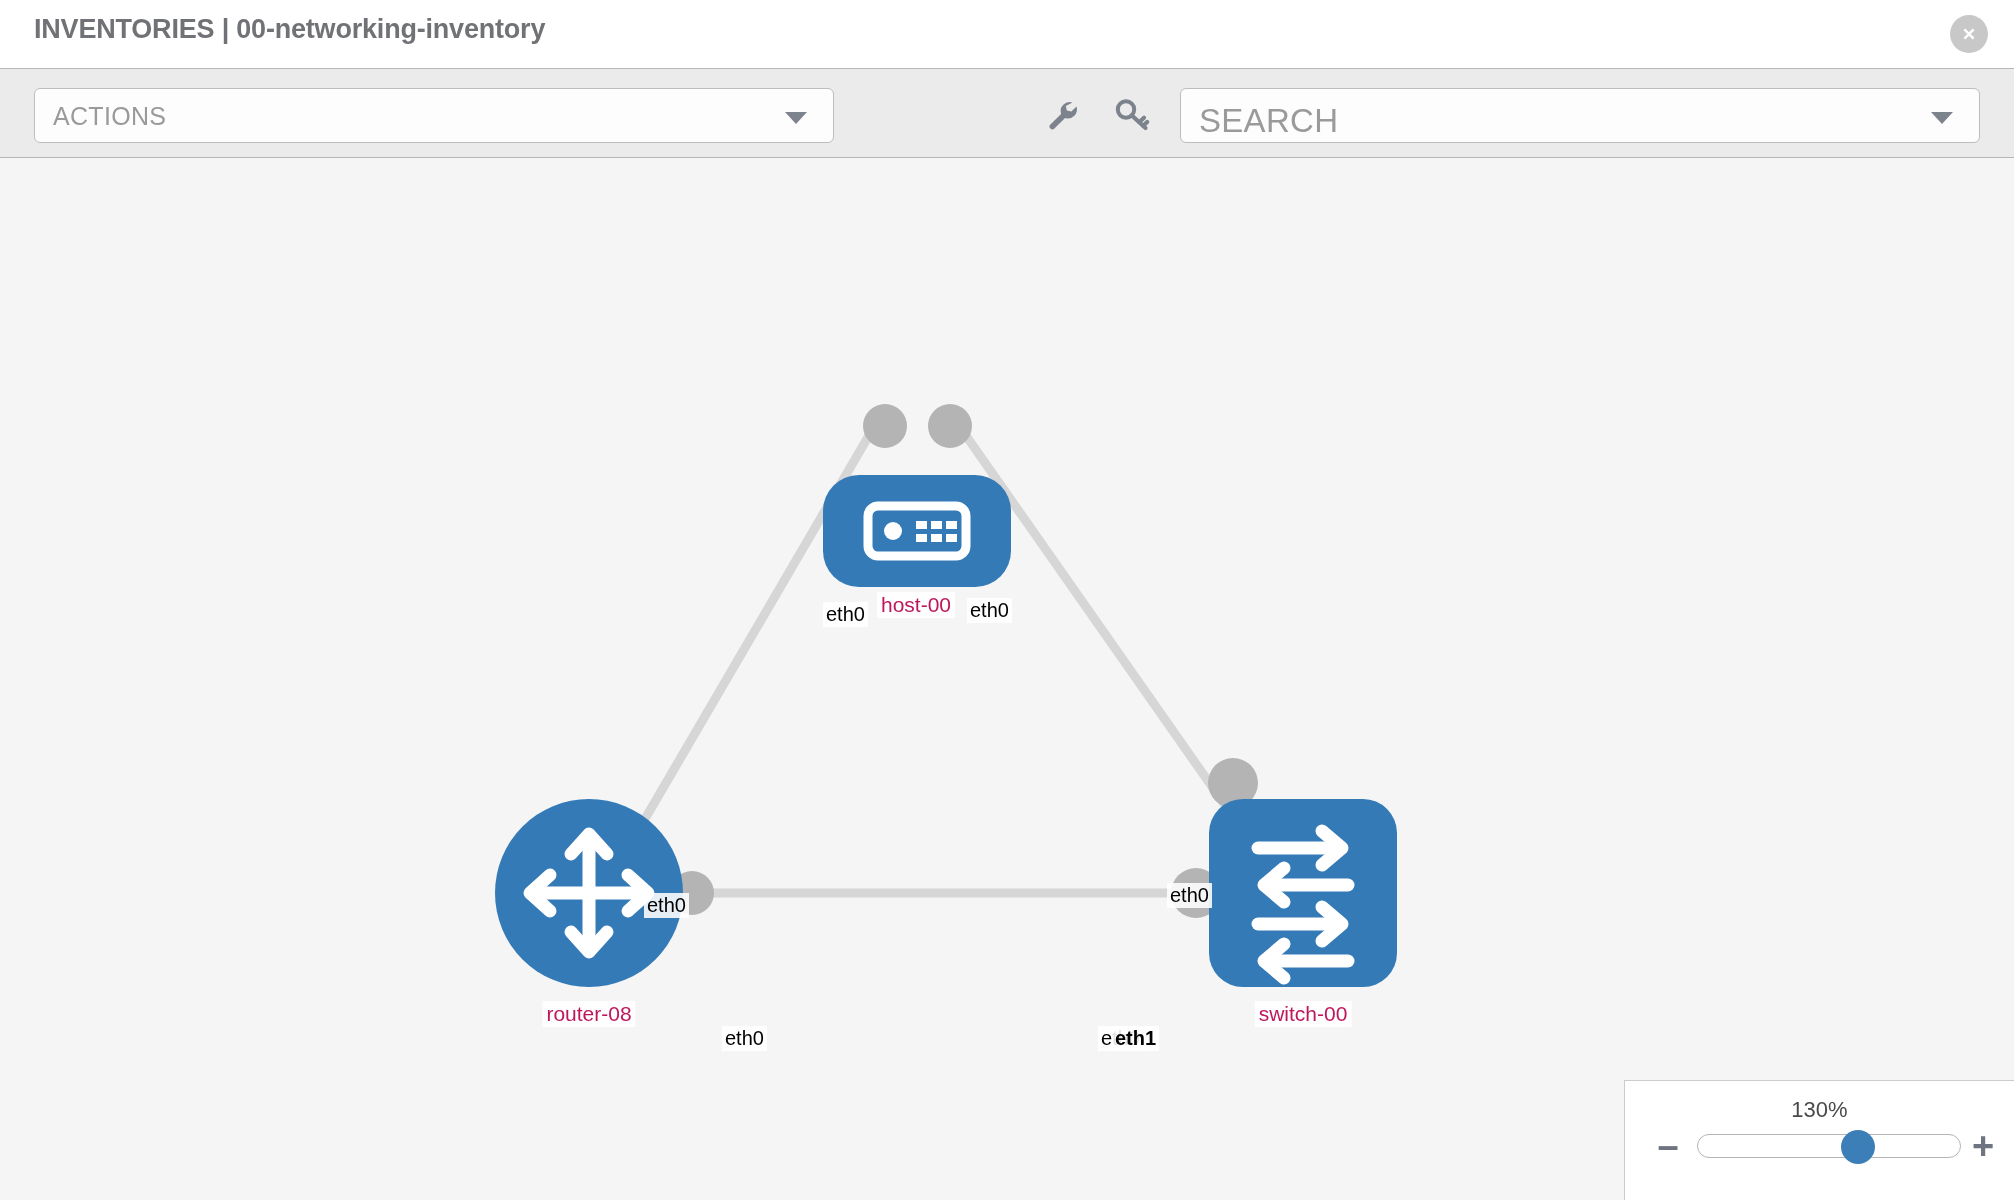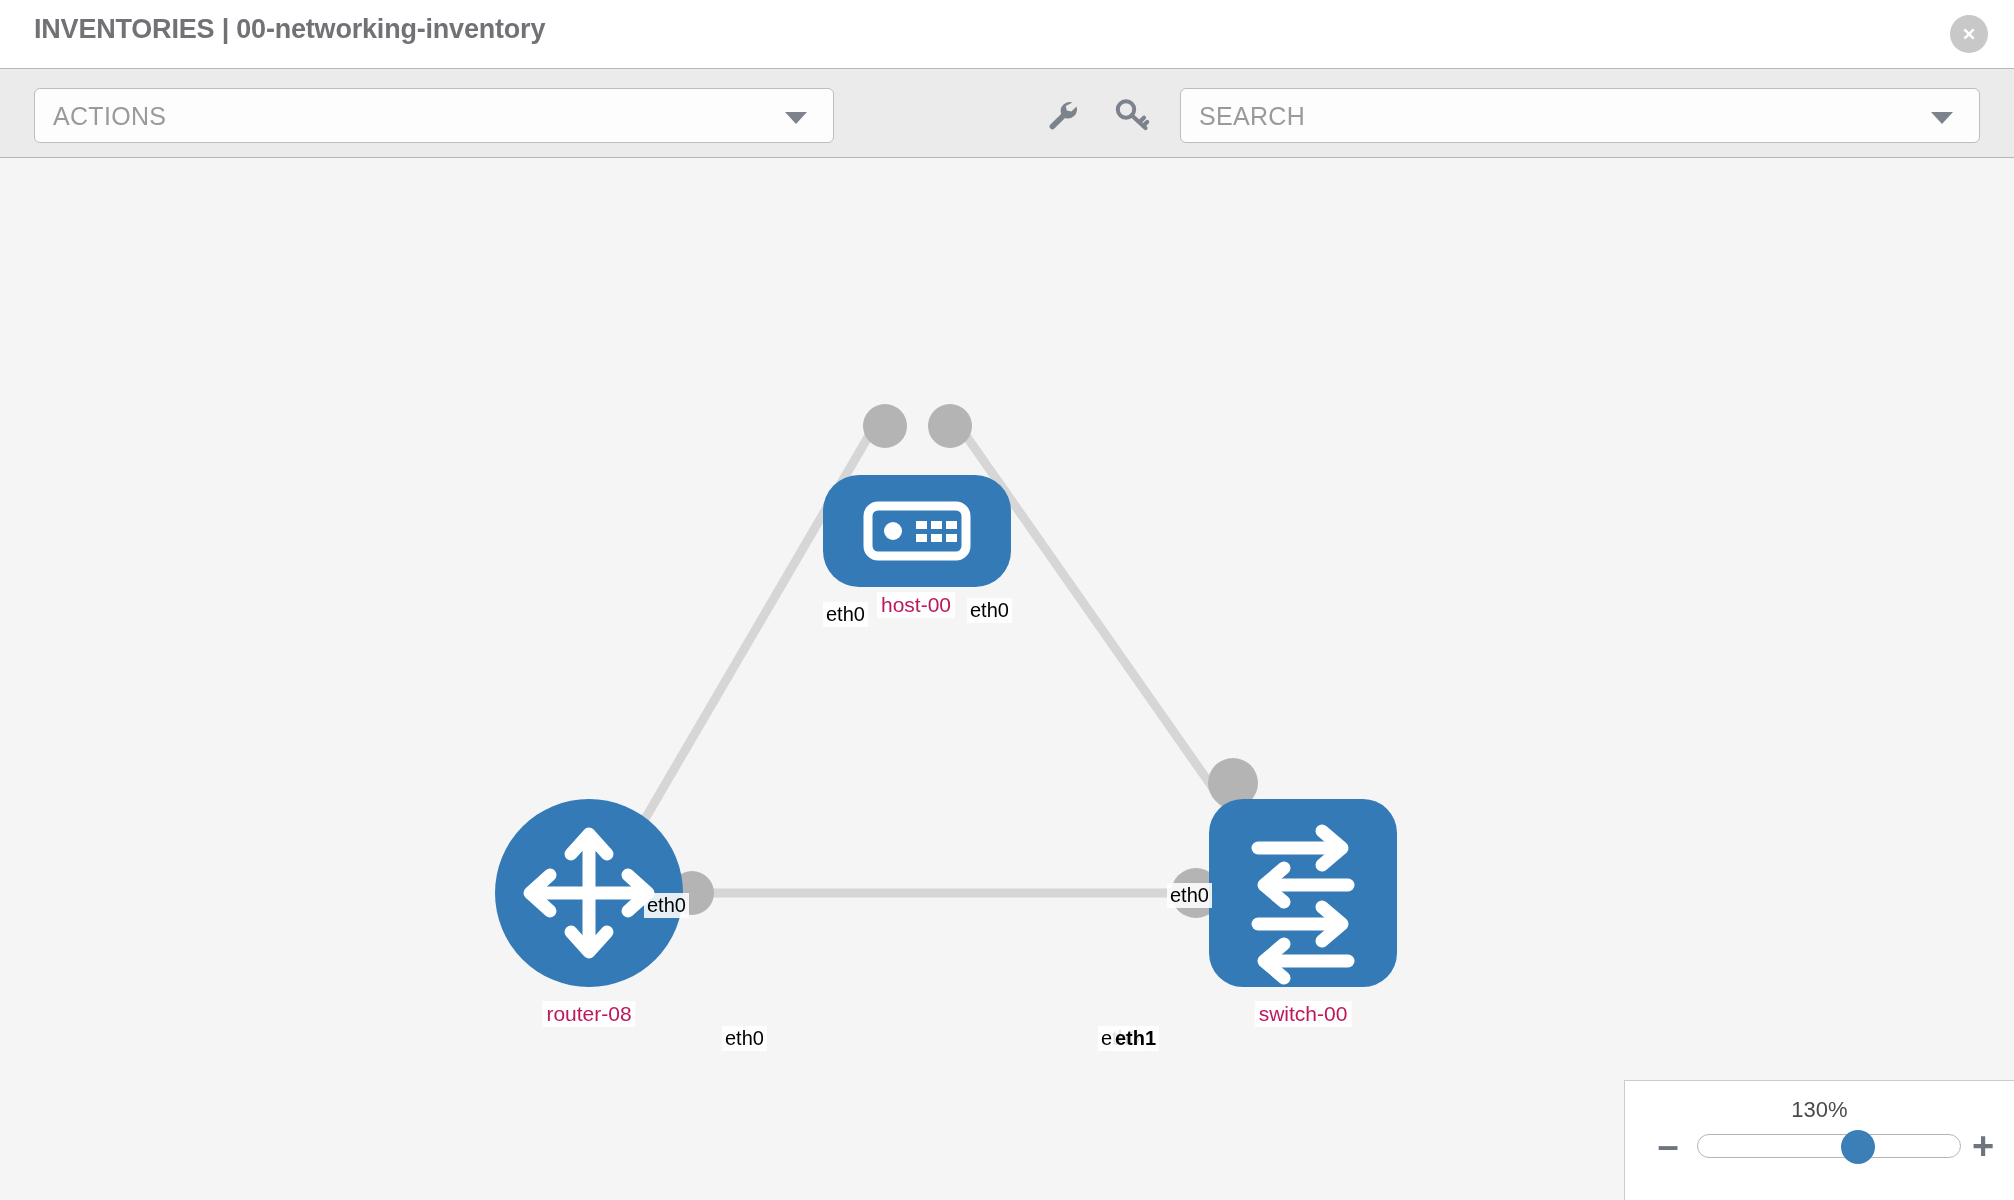--- a/index.html
+++ b/index.html
@@ -68,21 +68,21 @@
   .search-field {
     position: absolute; left: 1180px; top: 19px;
     width: 800px; height: 55px;
     background: #fdfdfd;
     border: 1px solid #bdbdbd;
     border-radius: 6px;
     cursor: text;
   }
   .search-placeholder {
     position: absolute; left: 18px; top: 13px;
-    font-size: 25px; color: #9a9a9a; letter-spacing: 0.3px;
+    font-size: 33px; color: #9a9a9a; letter-spacing: 0.3px;
   }
 
   
   .canvas {
     position: absolute; top: 158px; left: 0;
     width: 2014px; height: 1042px;
     background: #f5f5f5;
     overflow: hidden;
   }
   .graph-svg { position: absolute; top: 0; left: 0; width: 2014px; height: 1042px; }

